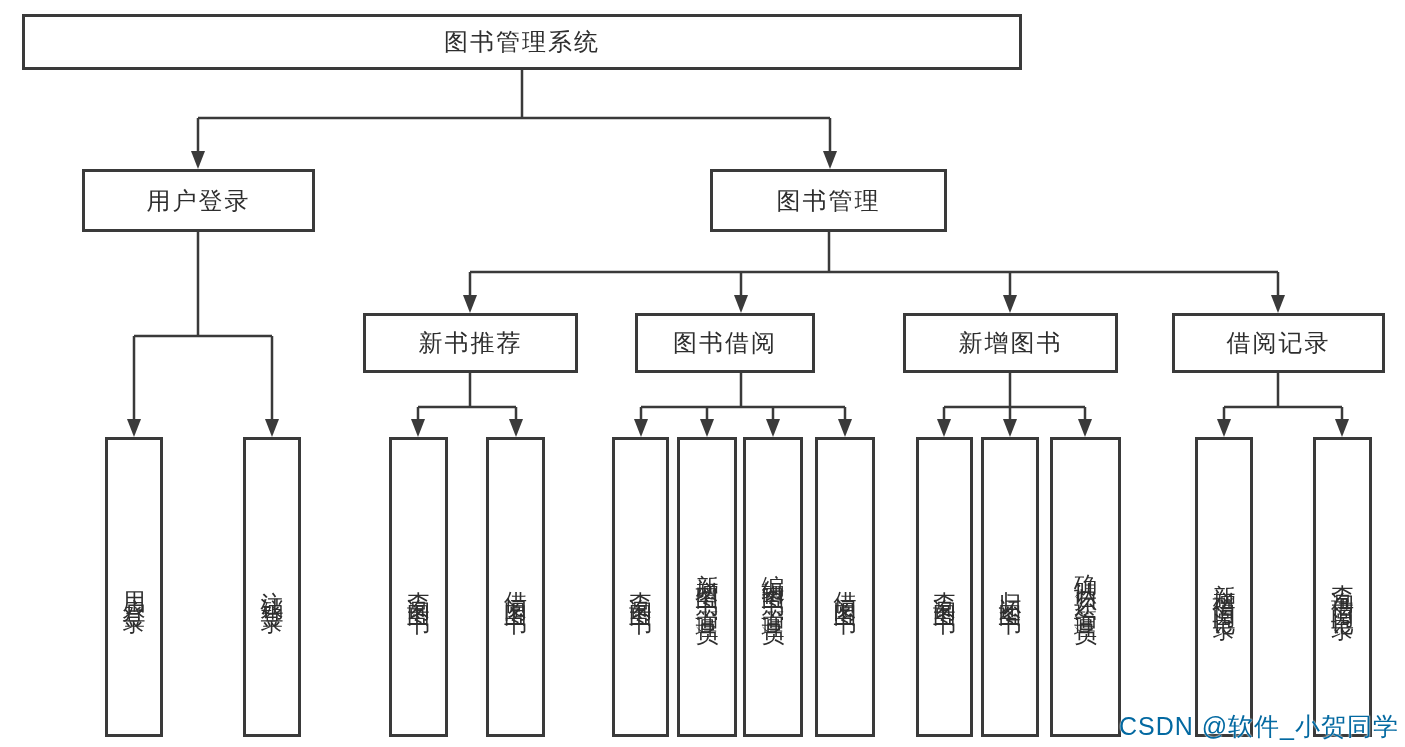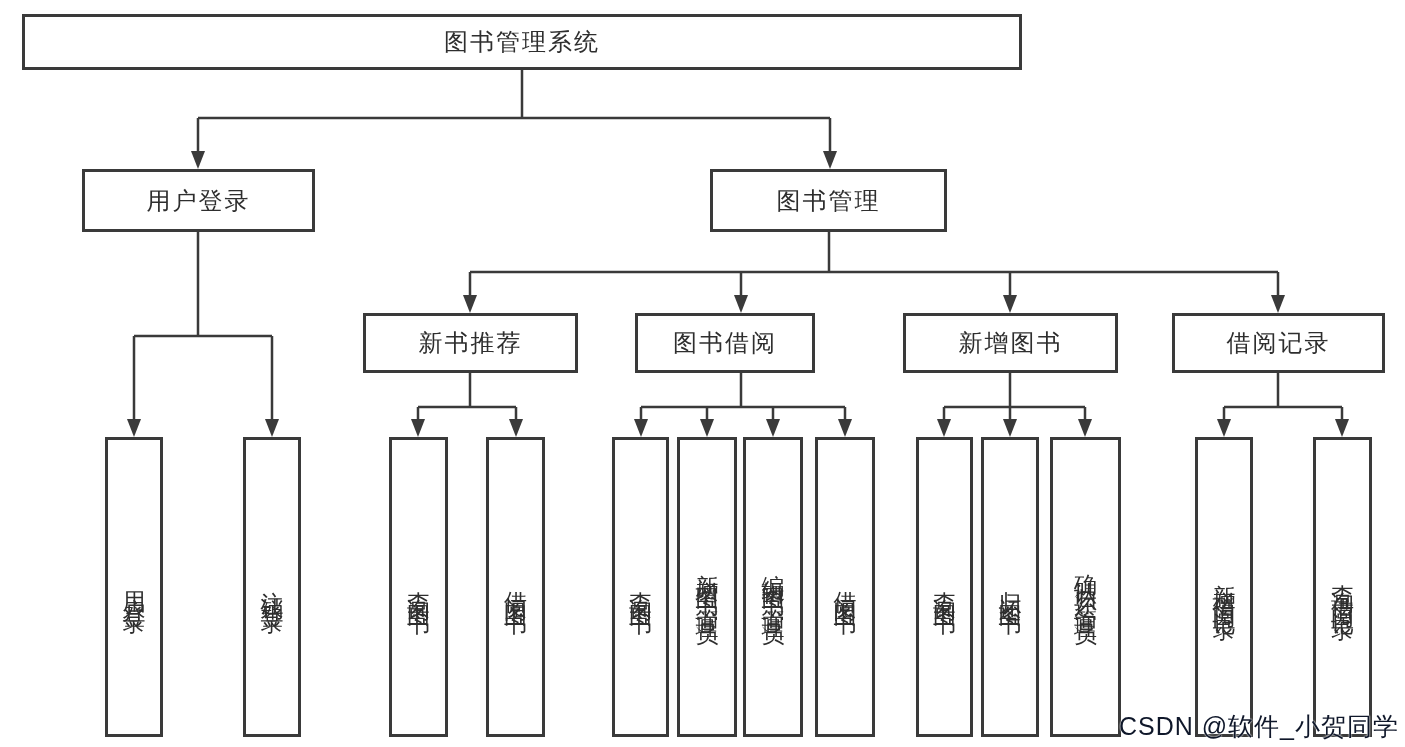--- a/index.html
+++ b/index.html
@@ -42,21 +42,21 @@
     height: 300px;
   }
   .lvl2, .lvl3 { top: 169px; height: 63px; }
   .lvl3 { top: 313px; height: 60px; }
   #watermark {
     position: absolute;
     right: 6px;
     bottom: 4px;
     z-index: 3;
     font-size: 25px;
-    color: #0f172a;
+    color: #0369a1;
     letter-spacing: 1px;
     text-shadow: 0 0 2px #ffffff, 0 0 1px #ffffff;
     white-space: nowrap;
   }
 </style>
 </head>
 <body>
 
 <div id="stage">
 

